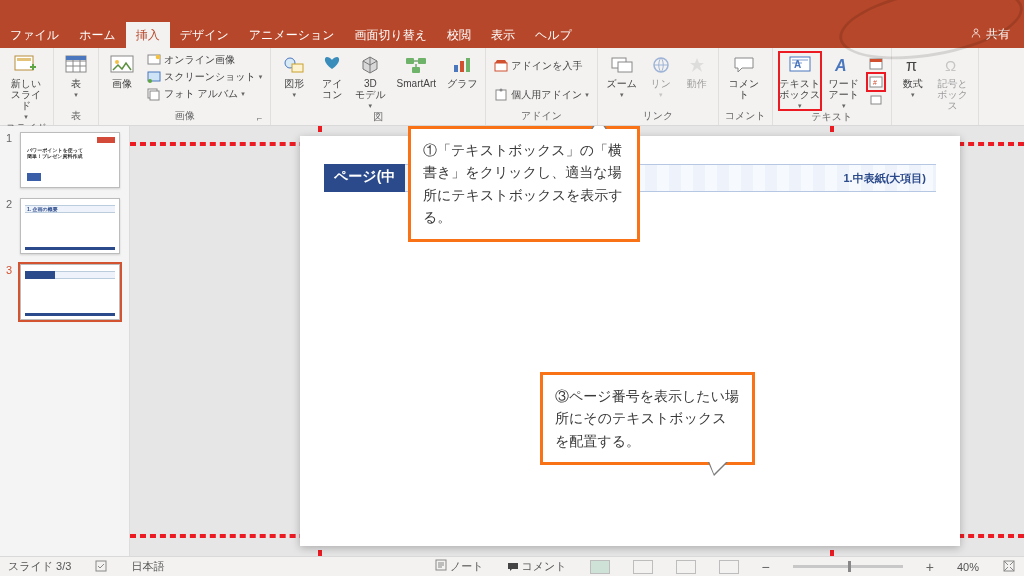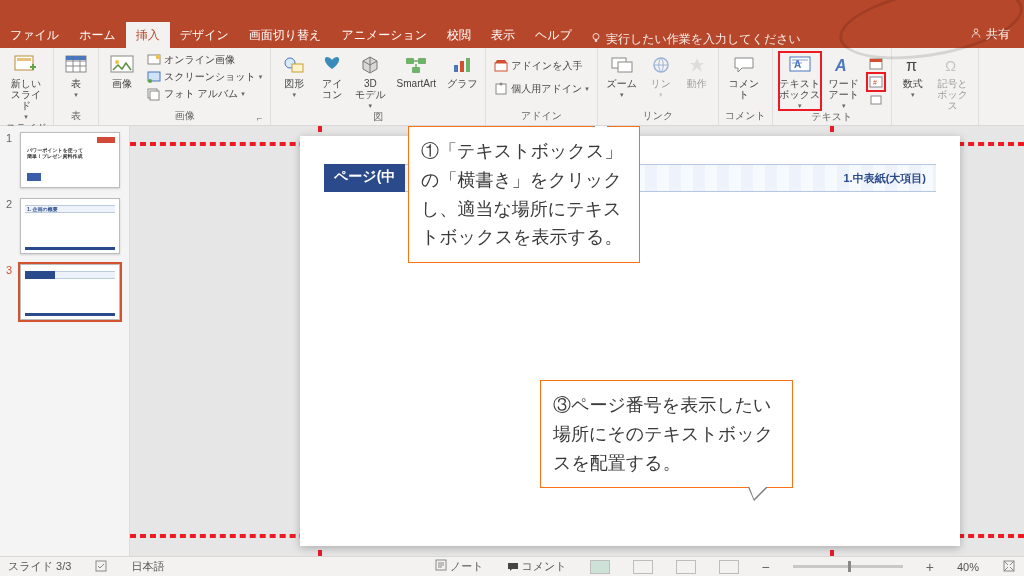--- a/index.html
+++ b/index.html
@@ -33,21 +33,21 @@
 .canvas-wrap { flex:1; position:relative; overflow:hidden; }
 .canvas { position:absolute; left:170px; top:10px; width:660px; height:410px; background:#fff; box-shadow:0 2px 8px rgba(0,0,0,.25);padding-left:16px; }
 .grid-dots { position:absolute; inset:0; background-image:radial-gradient(#c9c9c9 .6px, transparent .6px); background-size:14px 14px; }
 .slide-title { position:absolute; left:24px; top:28px; right:24px; height:28px; display:flex; }
 .slide-title .a { background:#2b4a8b; color:#fff; padding:4px 10px; font-weight:bold; font-size:14px; }
 .slide-title .b { flex:1; border-top:1px solid #b6c7e4; border-bottom:1px solid #b6c7e4; background:repeating-linear-gradient(90deg,#eef3fb 0 12px,#f6f9fe 12px 24px); display:flex; align-items:center; justify-content:flex-end; padding-right:10px; color:#2b4a8b; font-size:11px; font-weight:bold; }
 .footerbar { position:absolute; left:24px; right:24px; bottom:14px; height:14px; background:#2b4a8b; color:#fff; font-size:8px; display:flex; align-items:center; padding:0 6px; justify-content:space-between; }
 .guide { position:absolute; border:2px dashed #ec1b23; pointer-events:none; }
 .guide.h { left:0; right:0; height:0; }
 .guide.v { top:0; bottom:0; width:0; }
-.callout { position:absolute; background:#fff; border:1px solid #f97316; padding:10px 12px; font-size:18px; line-height:1.6; color:#3a3a3a; box-shadow:none; }
+.callout { position:absolute; background:#fff; border:3px solid #f97316; padding:10px 12px; font-size:14px; line-height:1.6; color:#3a3a3a; box-shadow:none; }
 .callout .tail { position:absolute; width:0; height:0; }
 
 .status { position:absolute; left:0; right:0; bottom:0; height:20px; background:#f3f2f1; border-top:1px solid #d9d9d9; display:flex; align-items:center; font-size:11px; color:#555; padding:0 8px; gap:23px; }
 .status .spacer { flex:1; }
 .viewbtn { width:20px; height:14px; border:1px solid #bdbdbd; display:inline-block; }
 .viewbtn.active { background:#cfe2d7; }
 .zoombar { width:110px; height:3px; background:#c8c8c8; position:relative; }
 .zoombar::after { content:""; position:absolute; left:55px; top:-4px; width:3px; height:11px; background:#888; }
 
 .th1-inner { padding:6px; }
@@ -64,32 +64,25 @@
 </head>
 <body>
 
 <div class="titlebar"></div>
 
 <div class="tabs">
   <div class="tab">ファイル</div>
   <div class="tab">ホーム</div>
   <div class="tab active">挿入</div>
   <div class="tab">デザイン</div>
+  <div class="tab">アニメーション</div>
   <div class="tab">画面切り替え</div>
-  <div class="tab">アニメーション</div>
   <div class="tab">校閲</div>
   <div class="tab">表示</div>
   <div class="tab">ヘルプ</div>
-  <div class="tellme">
-    <span><svg viewBox="0 0 16 16">
-          <circle cx="8" cy="6" r="4" fill="none" stroke="#fff" stroke-width="1.2"></circle>
-          <rect x="6.5" y="10" width="3" height="3" fill="#fff"></rect>
-        </svg></span>
-    <span>実行したい作業を入力してください</span>
-  </div>
   <div class="share">
     <span><svg width="12" height="12" viewBox="0 0 16 16">
           <circle cx="8" cy="5" r="2.5" fill="none" stroke="#fff"></circle>
           <path d="M3 14c0-3 2-5 5-5s5 2 5 5" fill="none" stroke="#fff"></path>
         </svg></span>
     <span>共有</span>
   </div>
 </div>
 
 <div class="ribbon">
@@ -238,21 +231,21 @@
       <div class="stack" style="padding-top:6px">
         <div class="row">
             <span class="ic">
               <svg width="14" height="14" viewBox="0 0 14 14">
                 <rect x="1" y="4" width="12" height="8" fill="#fff" stroke="#d05030"></rect>
                 <path d="M1 4l2-3h8l2 3" fill="#d05030"></path>
               </svg>
             </span>
             <span>アドインを入手</span>
           </div>
-        <div class="row" style="margin-top:6px">
+        <div class="row" style="margin-top:12px">
             <span class="ic">
               <svg width="14" height="14" viewBox="0 0 14 14">
                 <rect x="2" y="2" width="10" height="10" fill="#fff" stroke="#888"></rect>
                 <circle cx="7" cy="2" r="1.5" fill="#888"></circle>
               </svg>
             </span>
             <span>個人用アドイン</span>
             <span style="font-size:7px;color:#666"> ▾</span>
           </div>
       </div>
@@ -436,21 +429,21 @@
             <span>1.中表紙(大項目)</span>
           </div>
       </div>
     </div>
 
     <div class="callout" style="left:278px; top:0px; width:232px">
       <span>①「テキストボックス」の「横書き」をクリックし、適当な場所にテキストボックスを表示する。</span>
       <span class="tail" style="top:-12px; right:30px; border-left:8px solid transparent; border-right:8px solid transparent; border-bottom:12px solid #7a7a7a"></span>
       <span class="tail" style="top:-10px; right:31px; border-left:7px solid transparent; border-right:7px solid transparent; border-bottom:11px solid #fff"></span>
     </div>
-    <div class="callout" style="left:410px; top:254px; width:253px">
+    <div class="callout" style="left:410px; top:246px; width:215px">
       <span>③ページ番号を表示したい場所にそのテキストボックスを配置する。</span>
       <span class="tail" style="bottom:-14px; right:24px; border-left:6px solid transparent; border-right:14px solid transparent; border-top:14px solid #7a7a7a"></span>
       <span class="tail" style="bottom:-12px; right:25px; border-left:5px solid transparent; border-right:13px solid transparent; border-top:13px solid #fff"></span>
     </div>
   </div>
 </div>
 
 <div class="status">
   <span>スライド 3/3</span>
   <span><svg width="14" height="14" viewBox="0 0 14 14">

